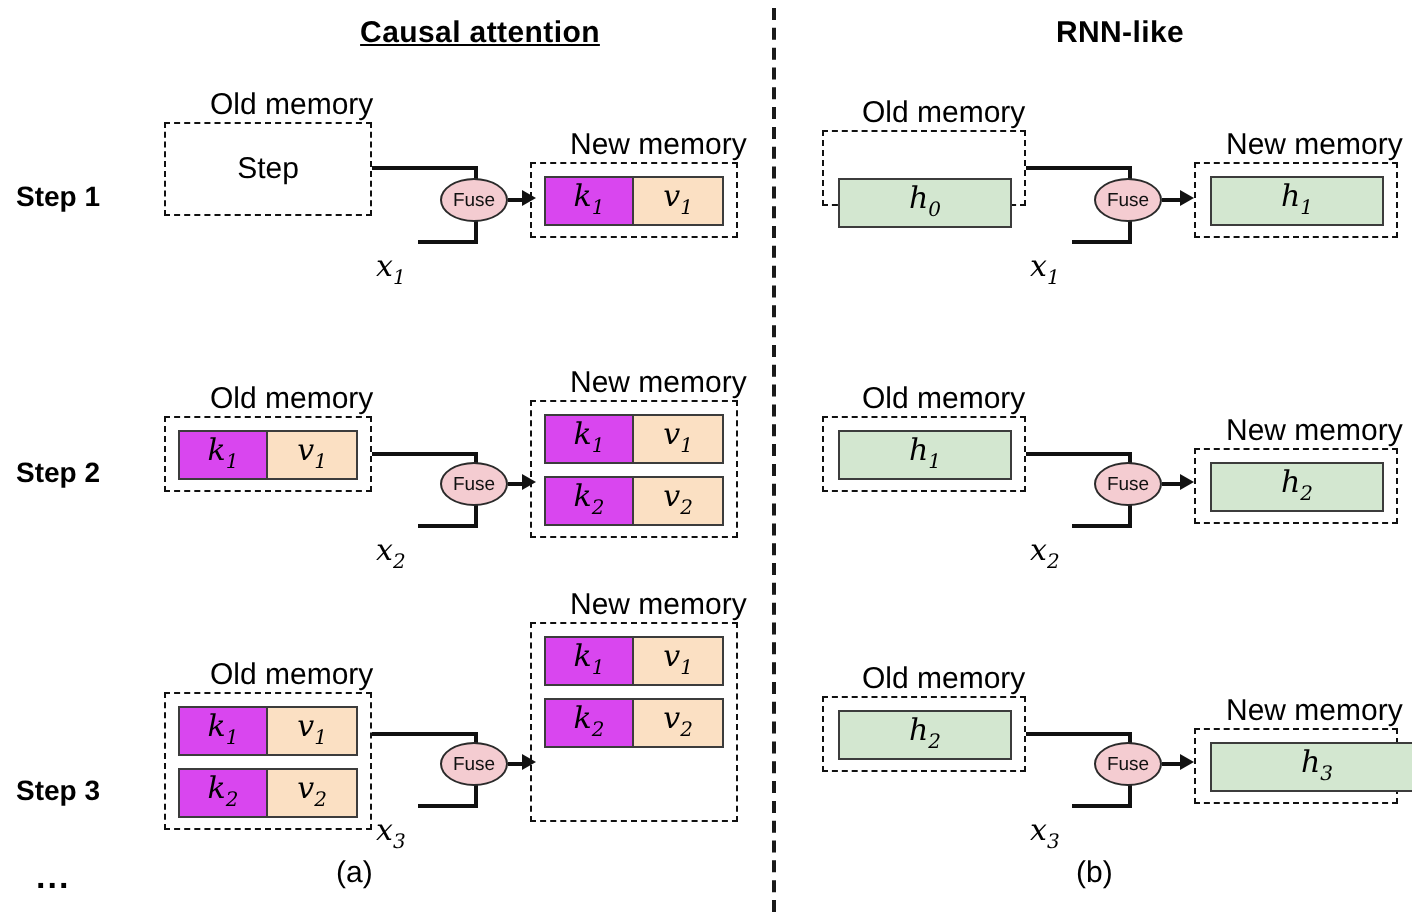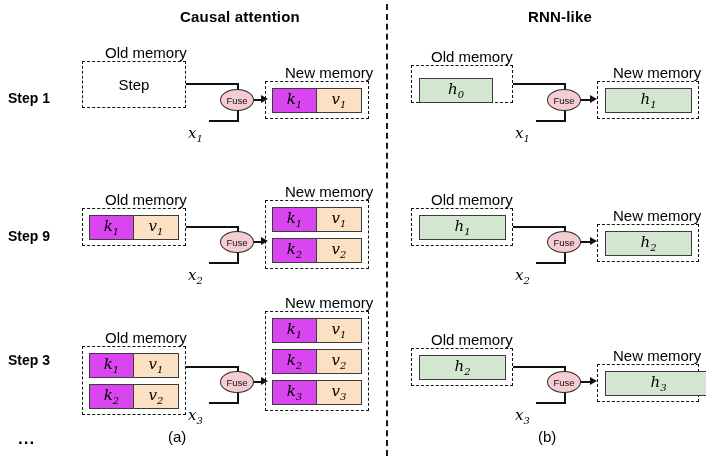--- a/index.html
+++ b/index.html
@@ -54,29 +54,29 @@
 
   
   .wire-h{background:#111;height:1.7px;}
   .wire-v{background:#111;width:1.7px;}
   .arrow-head{width:0;height:0;border-top:4.5px solid transparent;
               border-bottom:4.5px solid transparent;border-left:7px solid #111;}
 </style>
 </head>
 <body>
 
-<div class="abs panel-title" style="left:150px;top:8px;width:180px;">Causal attention</div>
+<div class="abs panel-title" style="left:150px;top:8px;width:180px;text-decoration:underline;">Causal attention</div>
 
 <div class="abs panel-title" style="left:470px;top:8px;width:180px;">RNN-like</div>
 
 <div class="abs divider" style="left:386px;top:4px;height:452px;"></div>
 
 <div class="abs step-label" style="left:8px;top:90px;">Step 1</div>
-<div class="abs step-label" style="left:8px;top:228px;">Step 9</div>
-<div class="abs step-label" style="left:8px;top:352px;">Step 3</div>
+<div class="abs step-label" style="left:8px;top:228px;">Step 2</div>
+<div class="abs step-label" style="left:8px;top:387px;">Step 3</div>
 <div class="abs dots" style="left:18px;top:430px;">...</div>
 
 <div class="abs subcaption" style="left:168px;top:428px;">(a)</div>
 <div class="abs subcaption" style="left:538px;top:428px;">(b)</div>
 
 <div class="abs mem-caption" style="left:92px;top:45px;">Old memory</div>
 <div class="abs mem-box" style="left:82px;top:61px;width:104px;height:47px;">
   <div class="none-text">Step</div>
 </div>
 
@@ -173,42 +173,34 @@
     </div>
   </div>
   <div class="kv abs" style="left:6px;top:37px;width:90px;height:25px;">
     <div class="k" style="width:45px;">
       <span class="m"><span>k</span><sub>2</sub></span>
     </div>
     <div class="v" style="width:45px;">
       <span class="m"><span>v</span><sub>2</sub></span>
     </div>
   </div>
-  <div class="kv abs" style="left:6px;top:68px;width:90px;height:25px;">
-    <div class="k" style="width:45px;">
-      <span class="m"><span>k</span><sub>3</sub></span>
-    </div>
-    <div class="v" style="width:45px;">
-      <span class="m"><span>v</span><sub>3</sub></span>
-    </div>
-  </div>
 </div>
 
 <div class="abs wire-h" style="left:186px;top:366px;width:53px;"></div>
 <div class="abs wire-v" style="left:237px;top:366px;height:13px;"></div>
 <div class="abs wire-v" style="left:237px;top:392px;height:12px;"></div>
 <div class="abs wire-h" style="left:209px;top:402px;width:30px;"></div>
 <div class="abs xlabel" style="left:188px;top:394px;"><span>x</span><sub>3</sub></div>
 <div class="abs fuse" style="left:220px;top:371px;width:34px;height:22px;">Fuse</div>
 <div class="abs wire-h" style="left:254px;top:381px;width:8px;"></div>
 <div class="abs arrow-head" style="left:261px;top:377px;"></div>
 
 <div class="abs mem-caption" style="left:418px;top:49px;">Old memory</div>
 <div class="abs mem-box" style="left:411px;top:65px;width:102px;height:38px;">
-  <div class="hbox abs" style="left:7px;top:12px;width:74px;height:25px;">
+  <div class="hbox abs" style="left:7px;top:23px;width:87px;height:25px;">
     <span class="m"><span>h</span><sub>0</sub></span>
   </div>
 </div>
 
 <div class="abs mem-caption" style="left:600px;top:65px;">New memory</div>
 <div class="abs mem-box" style="left:597px;top:81px;width:102px;height:38px;">
   <div class="hbox abs" style="left:7px;top:6px;width:87px;height:25px;">
     <span class="m"><span>h</span><sub>1</sub></span>
   </div>
 </div>

